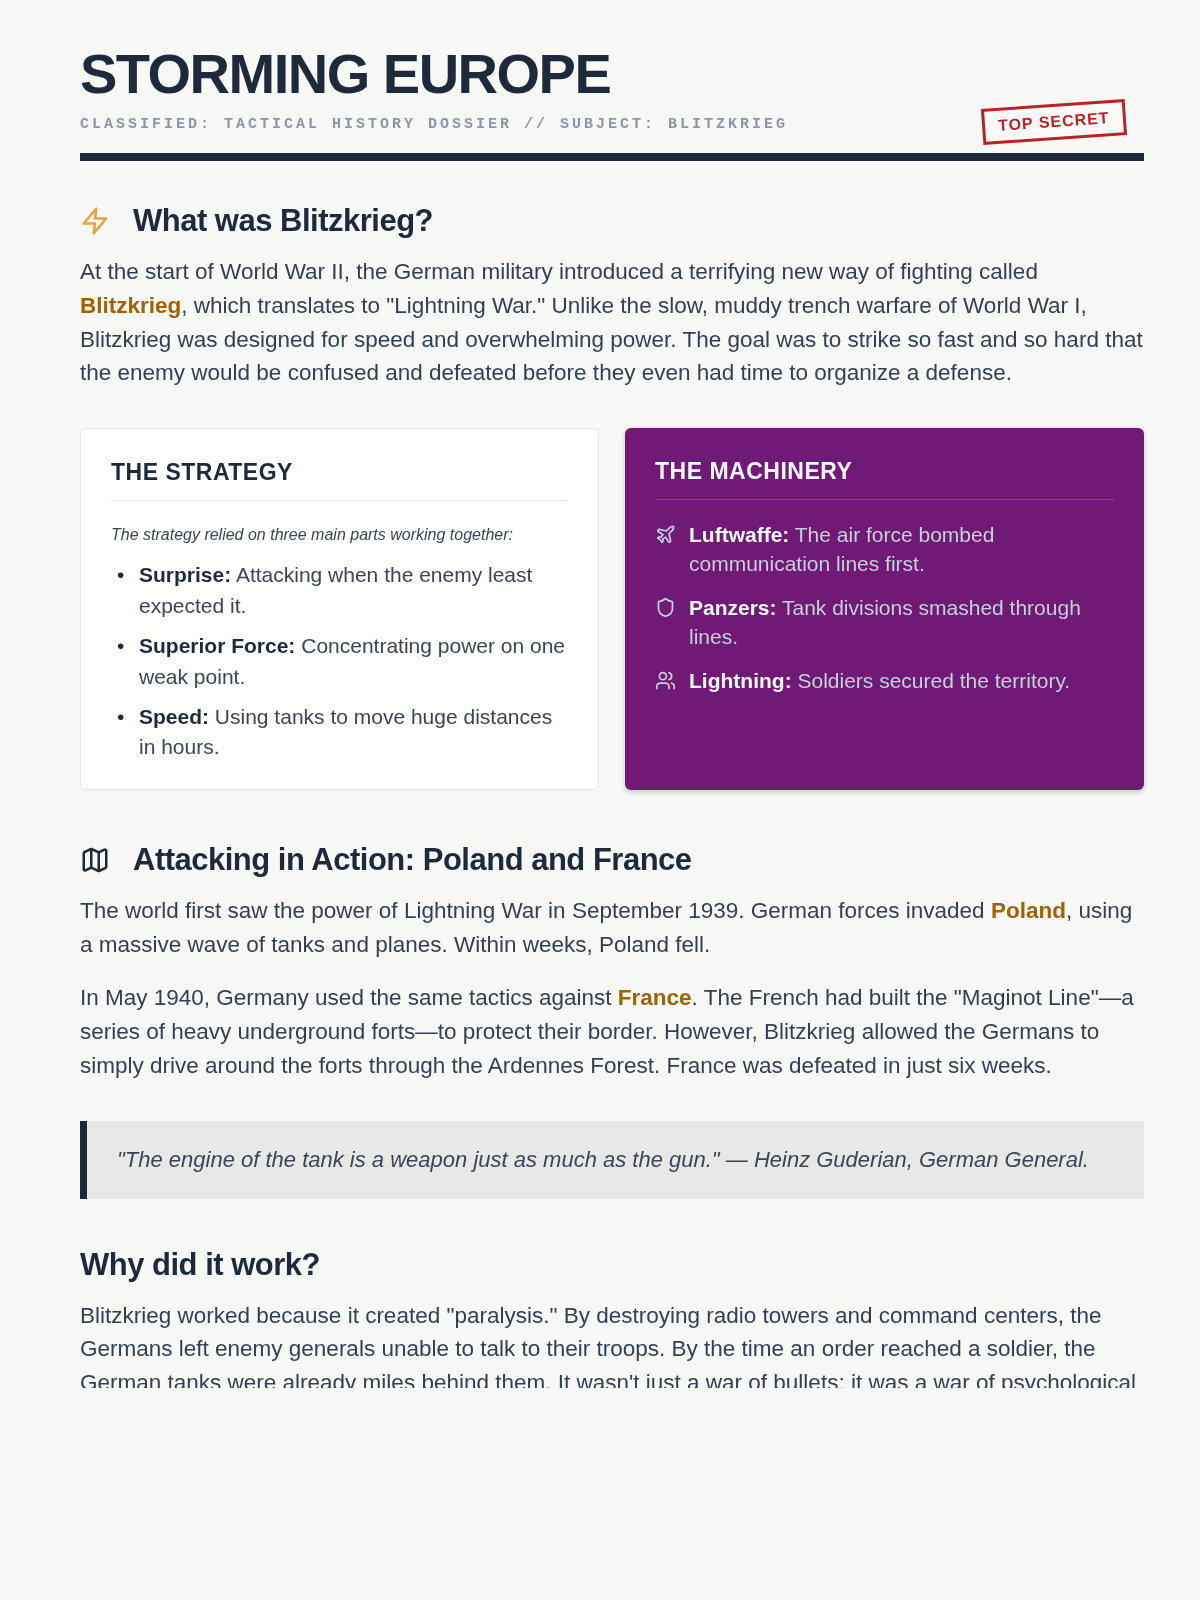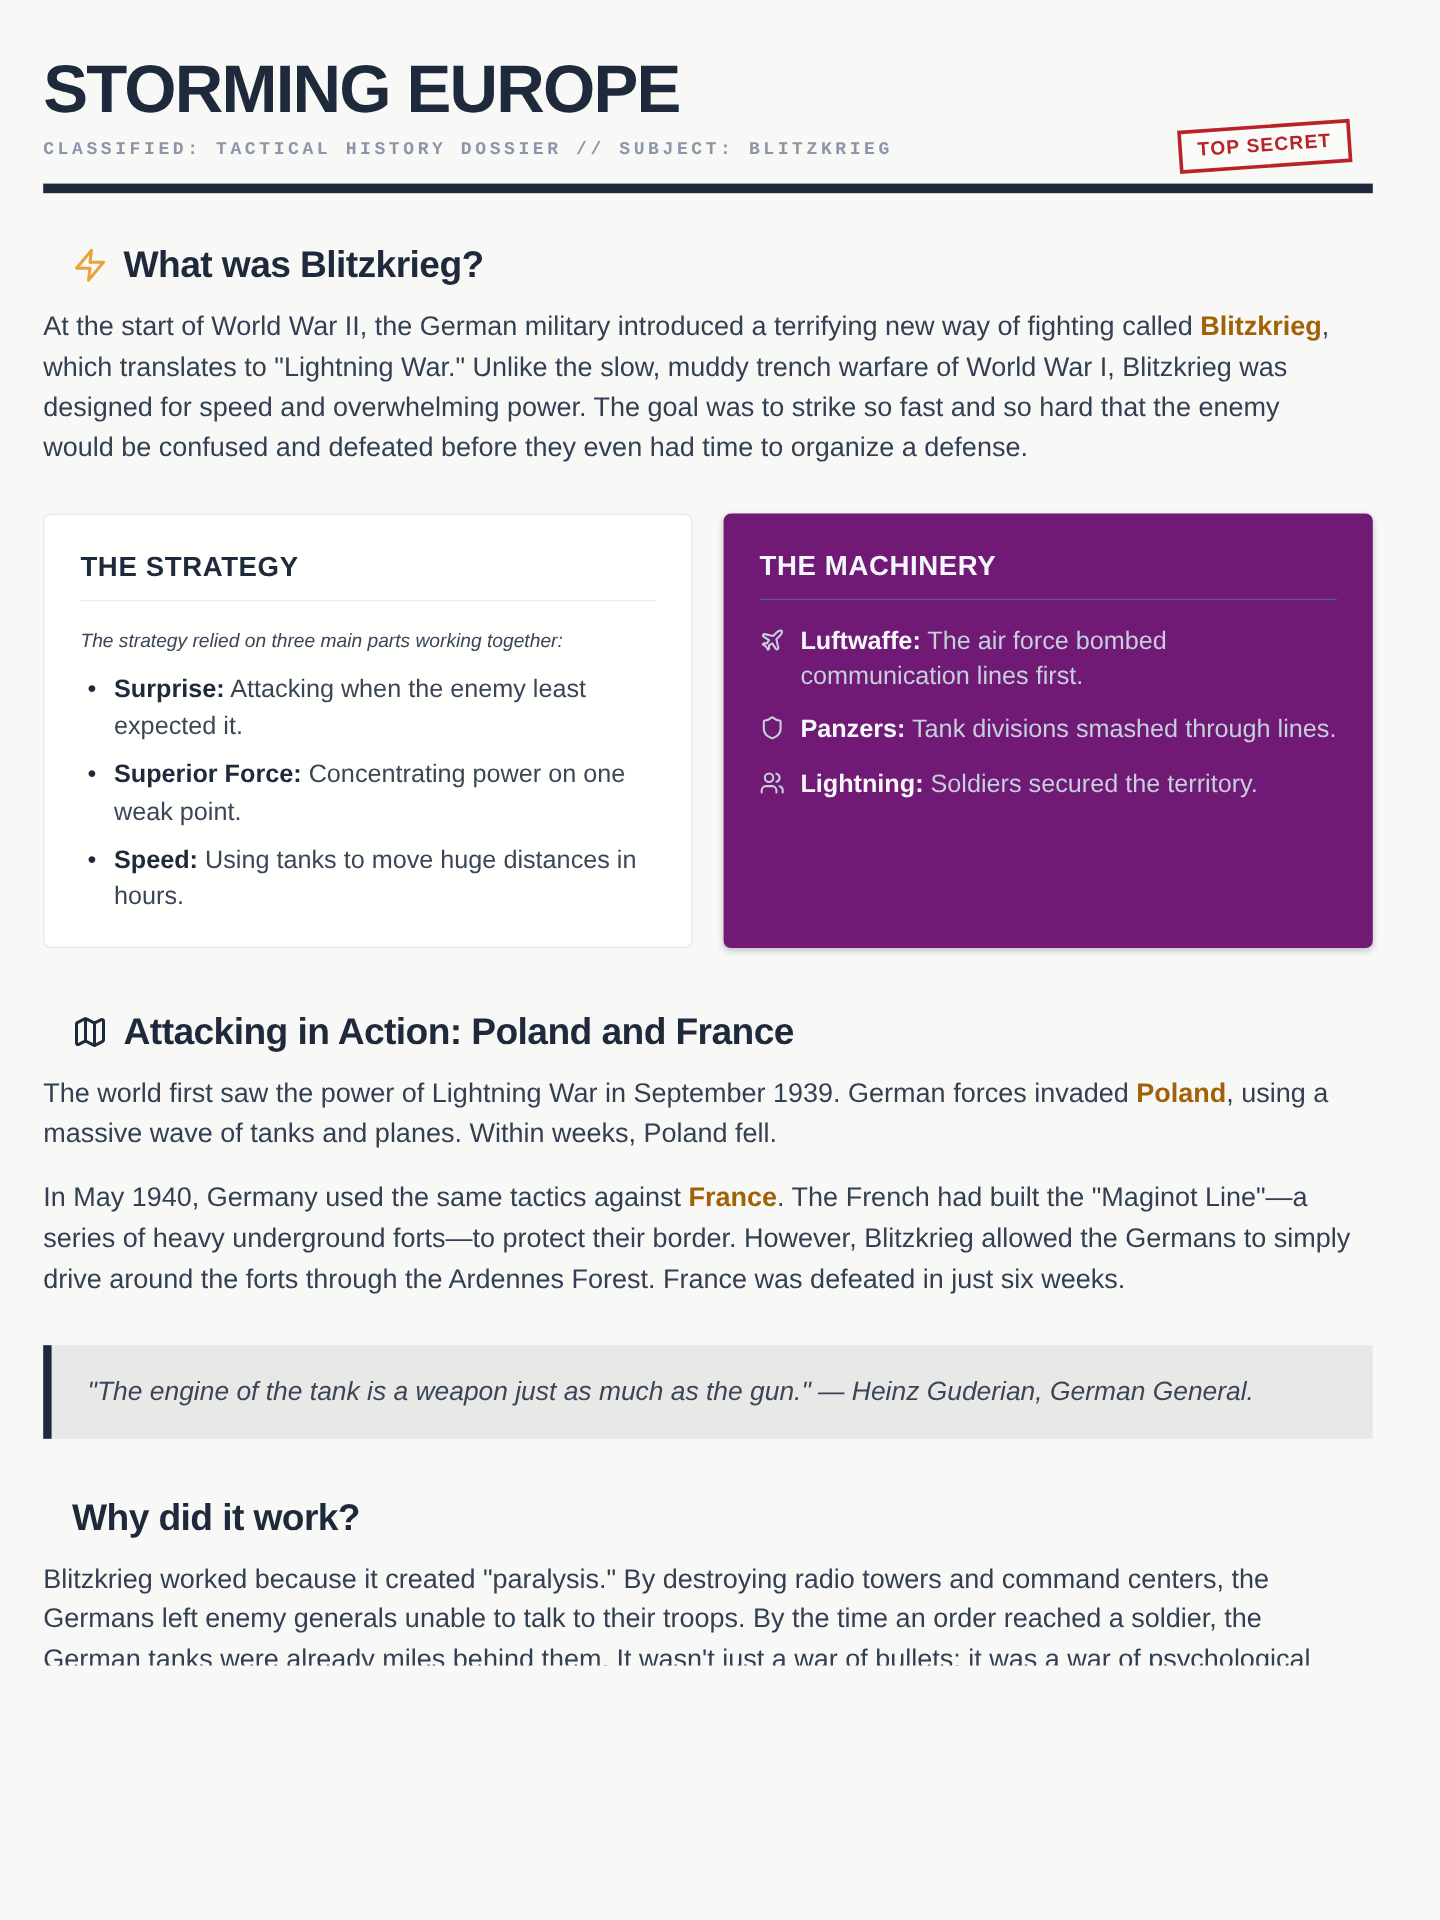--- a/index.html
+++ b/index.html
@@ -5,21 +5,21 @@
   * { margin: 0; padding: 0; box-sizing: border-box; }
   html, body { width: 1200px; }
   body {
     background: #f8f8f6;
     font-family: "Liberation Sans", sans-serif;
     color: #32405a;
   }
   .page {
     width: 1200px;
     height: 1388px;
-    padding: 46px 56px 40px 36px;
+    padding: 46px 56px 40px 80px;
     display: flex;
     flex-direction: column;
   }
 
   
   .header { position: relative; }
   .doc-title {
     font-size: 56px;
     font-weight: bold;
     letter-spacing: -1.5px;
@@ -50,26 +50,25 @@
   .header-rule {
     margin-top: 20px;
     height: 8px;
     background: #1e2a3b;
   }
 
   
   .section-heading {
     display: flex;
     align-items: center;
-    gap: 13px;
+    gap: 23px;
     color: #1e2a3b;
     font-size: 31px;
     font-weight: bold;
     letter-spacing: -0.5px;
-    margin-left: 24px;
   }
   .section-heading .icon svg { display: block; }
   .mt-1 { margin-top: 42px; }
   .mt-2 { margin-top: 52px; }
   .mt-3 { margin-top: 48px; }
 
   
   .para {
     margin-top: 16px;
     font-size: 22.5px;

